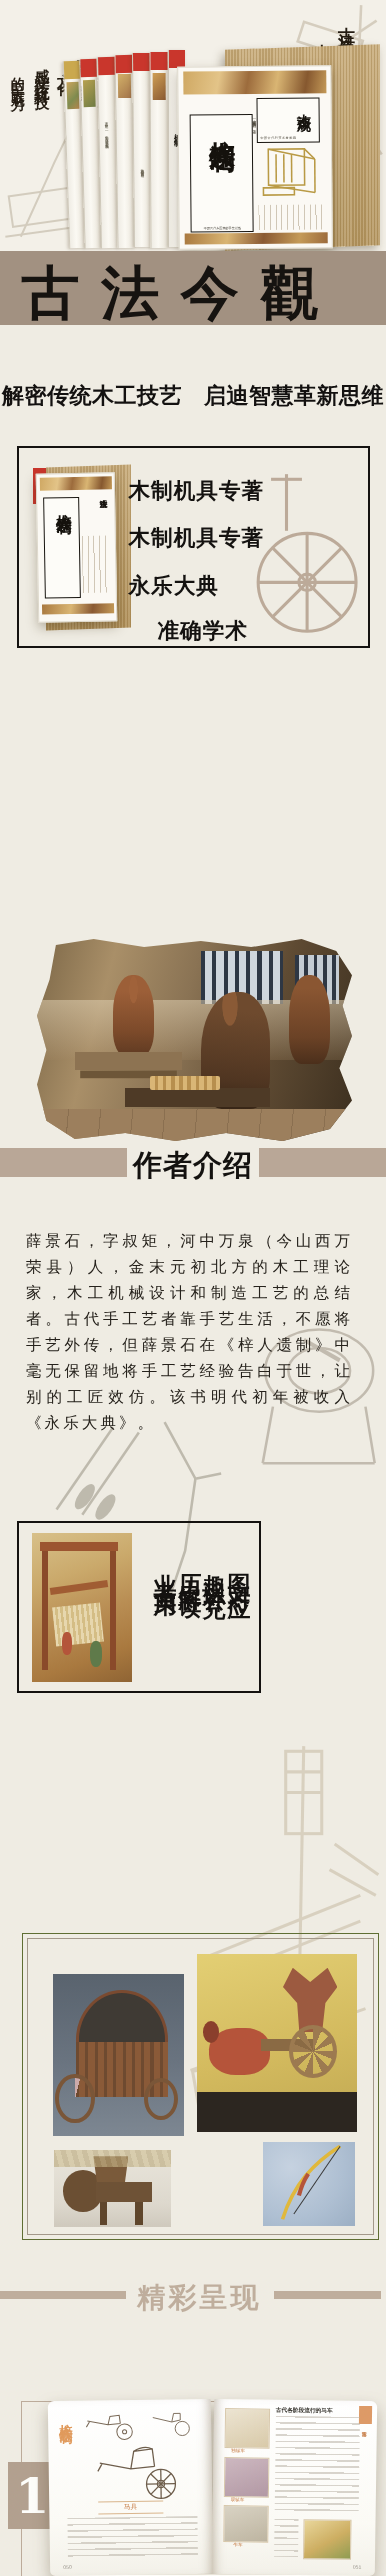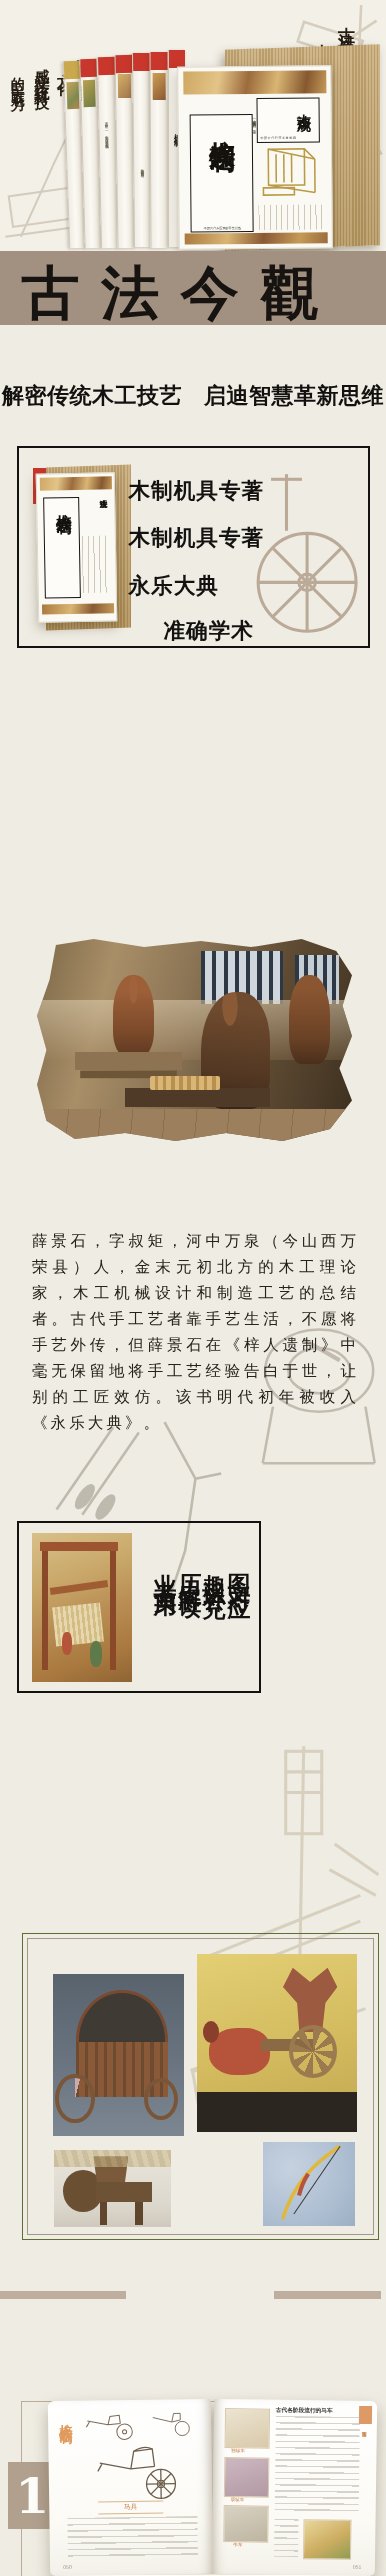--- a/index.html
+++ b/index.html
@@ -192,58 +192,63 @@
         <div class="abs frame-bk" style="left:6.2px;top:23px;width:34px;height:99px;border-width:1px;">
           <div class="abs vtext" style="left:8.2px;top:3.1px;font-size:15.5px;font-weight:900;color:#15120d;letter-spacing:1.5px;">梓人遗制</div>
         </div>
         <div class="abs vstripes" style="left:44px;top:62px;width:27px;height:57px;"></div>
         <div class="abs paint" style="left:2.6px;top:130px;width:72px;height:10.3px;background:linear-gradient(100deg,#a9793f,#d9b573 40%,#8a5a33 70%,#c49a58);"></div>
       </div>
     </div>
     <div class="abs fline" style="left:110px;top:33px;">木制机具专著</div>
     <div class="abs fline" style="left:110px;top:80px;">木制机具专著</div>
     <div class="abs fline" style="left:110px;top:128px;">永乐大典</div>
-    <div class="abs fline" style="left:145px;top:173px;">准确学术</div>
+    <div class="abs fline" style="left:139px;top:173px;">准确学术</div>
   </div>
 
 
   <div class="abs torn" style="left:37px;top:939px;width:315px;height:202px;background:linear-gradient(105deg,#7c6747 0%,#a98f68 22%,#8a7354 45%,#5f4b33 70%,#3c2f1f 100%);">
     <div class="abs" style="left:52%;top:6%;width:26%;height:26%;background:repeating-linear-gradient(90deg,#2e3744 0 4.1px,#cfd6dd 4.1px 11.3px);"></div>
     <div class="abs" style="left:82%;top:8%;width:14%;height:24%;background:repeating-linear-gradient(90deg,#2e3744 0 3.6px,#c4ccd4 3.6px 9.3px);"></div>
     <div class="abs" style="left:0;top:30%;width:100%;height:30%;background:linear-gradient(180deg,rgba(222,206,176,.55),rgba(160,132,96,.25));"></div>
     <div class="abs" style="left:24%;top:18%;width:13%;height:40%;background:radial-gradient(ellipse at 50% 18%,#a0623a 0 14%,transparent 15%),linear-gradient(180deg,#9c5f38 20%,#7c4a2a 70%,#5f3a22);border-radius:46% 46% 30% 30%;"></div>
     <div class="abs" style="left:52%;top:26%;width:22%;height:58%;background:radial-gradient(ellipse at 42% 12%,#8a5a36 0 13%,transparent 14%),linear-gradient(185deg,#6e4a2e 18%,#4f3521 75%,#352415);border-radius:50% 42% 28% 30%;"></div>
     <div class="abs" style="left:80%;top:18%;width:13%;height:44%;background:linear-gradient(180deg,#8a5632 15%,#6b4226 70%,#4b2f1b);border-radius:46% 46% 30% 30%;"></div>
     <div class="abs" style="left:12%;top:56%;width:34%;height:9%;background:#8d7352;box-shadow:0 13.4px 0 -5.2px #6d5638;"></div>
     <div class="abs" style="left:28%;top:74%;width:46%;height:9%;background:#4e3a26;box-shadow:0 15.5px 0 -6.2px #3a2b1c;"></div>
     <div class="abs" style="left:36%;top:68%;width:22%;height:7%;background:repeating-linear-gradient(90deg,#d9b676 0 4.6px,#b78f4e 4.6px 8.2px);border-radius:2.1px;"></div>
     <div class="abs" style="left:0;top:84%;width:100%;height:16%;background:repeating-linear-gradient(95deg,#9c7f5d 0 31px,#8a6f50 31px 32px);"></div>
   </div>
 
+  <div class="abs" style="left:0;top:1146px;width:386px;height:37px;">
+    <div class="abs tanbar" style="left:0;top:2.1px;width:127px;height:29px;"></div>
+    <div class="abs tanbar" style="left:259px;top:2.1px;width:127px;height:29px;"></div>
+    <div class="abs" style="left:127px;top:0;width:132px;text-align:center;font-size:29px;font-weight:900;color:#141210;letter-spacing:1px;">作者介绍</div>
+  </div>
 
   <svg class="abs" style="left:242px;top:1309px;opacity:.45;" width="139" height="185" viewBox="0 0 270 360">
     <g stroke="#8c8272" stroke-width="5" fill="none">
       <ellipse cx="150" cy="120" rx="105" ry="80"></ellipse>
         <ellipse cx="150" cy="120" rx="60" ry="44"></ellipse>
       <path d="M60 190 L40 300 M240 190 L258 300 M40 300 L258 300"></path>
       <path d="M120 60 L190 100" stroke-width="8"></path>
     </g>
   </svg>
   <svg class="abs" style="left:36px;top:1417px;opacity:.4;" width="216" height="216" viewBox="0 0 420 420">
     <g stroke="#77705f" stroke-width="5" fill="none">
       <line x1="150" y1="20" x2="40" y2="180"></line>
         <line x1="200" y1="30" x2="90" y2="190"></line>
       <line x1="90" y1="230" x2="20" y2="360"></line>
         <line x1="140" y1="240" x2="70" y2="380"></line>
       <ellipse cx="95" cy="155" rx="26" ry="10" transform="rotate(-55 95 155)" fill="#77705f"></ellipse>
       <ellipse cx="135" cy="175" rx="26" ry="10" transform="rotate(-55 135 175)" fill="#77705f"></ellipse>
       <path d="M250 10 L310 120 L290 260 L250 380 M310 120 L360 110"></path>
     </g>
   </svg>
-  <div class="abs para" style="left:32px;top:1228px;width:327px;font-size:15.5px;line-height:26px;">薛景石，字叔矩，河中万泉（今山西万荣县）人，金末元初北方的木工理论家，木工机械设计和制造工艺的总结者。古代手工艺者靠手艺生活，不愿将手艺外传，但薛景石在《梓人遗制》中毫无保留地将手工艺经验告白于世，让别的工匠效仿。该书明代初年被收入《永乐大典》。</div>
+  <div class="abs para" style="left:26px;top:1228px;width:327px;font-size:15.5px;line-height:26px;">薛景石，字叔矩，河中万泉（今山西万荣县）人，金末元初北方的木工理论家，木工机械设计和制造工艺的总结者。古代手工艺者靠手艺生活，不愿将手艺外传，但薛景石在《梓人遗制》中毫无保留地将手工艺经验告白于世，让别的工匠效仿。该书明代初年被收入《永乐大典》。</div>
 
   <div class="abs blackbox" style="left:16.5px;top:1521px;width:240px;height:168px;">
     <div class="abs" style="left:13px;top:10.3px;width:100px;height:149px;background:linear-gradient(160deg,#d8c089 0%,#caa96b 30%,#b98e54 55%,#a9793f 80%,#8f6434 100%);overflow:hidden;">
       <div class="abs" style="left:10%;top:8%;width:6%;height:84%;background:#8a4a2a;"></div>
       <div class="abs" style="left:78%;top:6%;width:6%;height:86%;background:#8a4a2a;"></div>
       <div class="abs" style="left:8%;top:6%;width:78%;height:6%;background:#9c5530;"></div>
       <div class="abs" style="left:18%;top:34%;width:58%;height:5%;background:#a05c33;transform:rotate(-8deg);"></div>
       <div class="abs" style="left:22%;top:48%;width:48%;height:26%;background:repeating-linear-gradient(90deg,#e7d7ae 0 2.6px,#d4bd85 2.6px 5.2px);transform:rotate(-6deg);"></div>
       <div class="abs" style="left:58%;top:72%;width:12%;height:18%;background:#5f7a4a;border-radius:40%;"></div>
       <div class="abs" style="left:30%;top:66%;width:10%;height:16%;background:#b4553a;border-radius:40%;"></div>
@@ -295,20 +300,21 @@
         <path d="M150 8 C100 40 60 80 38 150" stroke="#e0b83c" stroke-width="7" fill="none"></path>
         <path d="M150 8 L60 140" stroke="#3a3a3a" stroke-width="2" fill="none"></path>
         <path d="M88 62 C80 74 74 88 70 104" stroke="#b5543a" stroke-width="8" fill="none"></path>
       </svg>
     </div>
   </div>
 
   <div class="abs" style="left:0;top:2277px;width:386px;height:41px;">
     <div class="abs hl-bar" style="left:0;top:14.4px;width:126px;"></div>
     <div class="abs hl-bar" style="left:274px;top:14.4px;width:107px;"></div>
+    <div class="abs hl-title" style="left:130px;top:2.1px;width:139px;text-align:center;">精彩呈现</div>
   </div>
 
   <div class="abs spread-frame" style="left:20.6px;top:2401px;width:343px;height:215px;"></div>
   <div class="abs numsq" style="left:7.7px;top:2462px;width:49px;height:67px;font-size:49px;">
       <span>1</span>
     </div>
   <div class="abs obook" style="left:49px;top:2393px;width:327px;height:193px;">
     <div class="stack"></div>
     <div class="pg pgL">
       <div class="abs vtext spinecol" style="left:5%;top:7%;font-size:13.4px;">梓人遗制</div>

